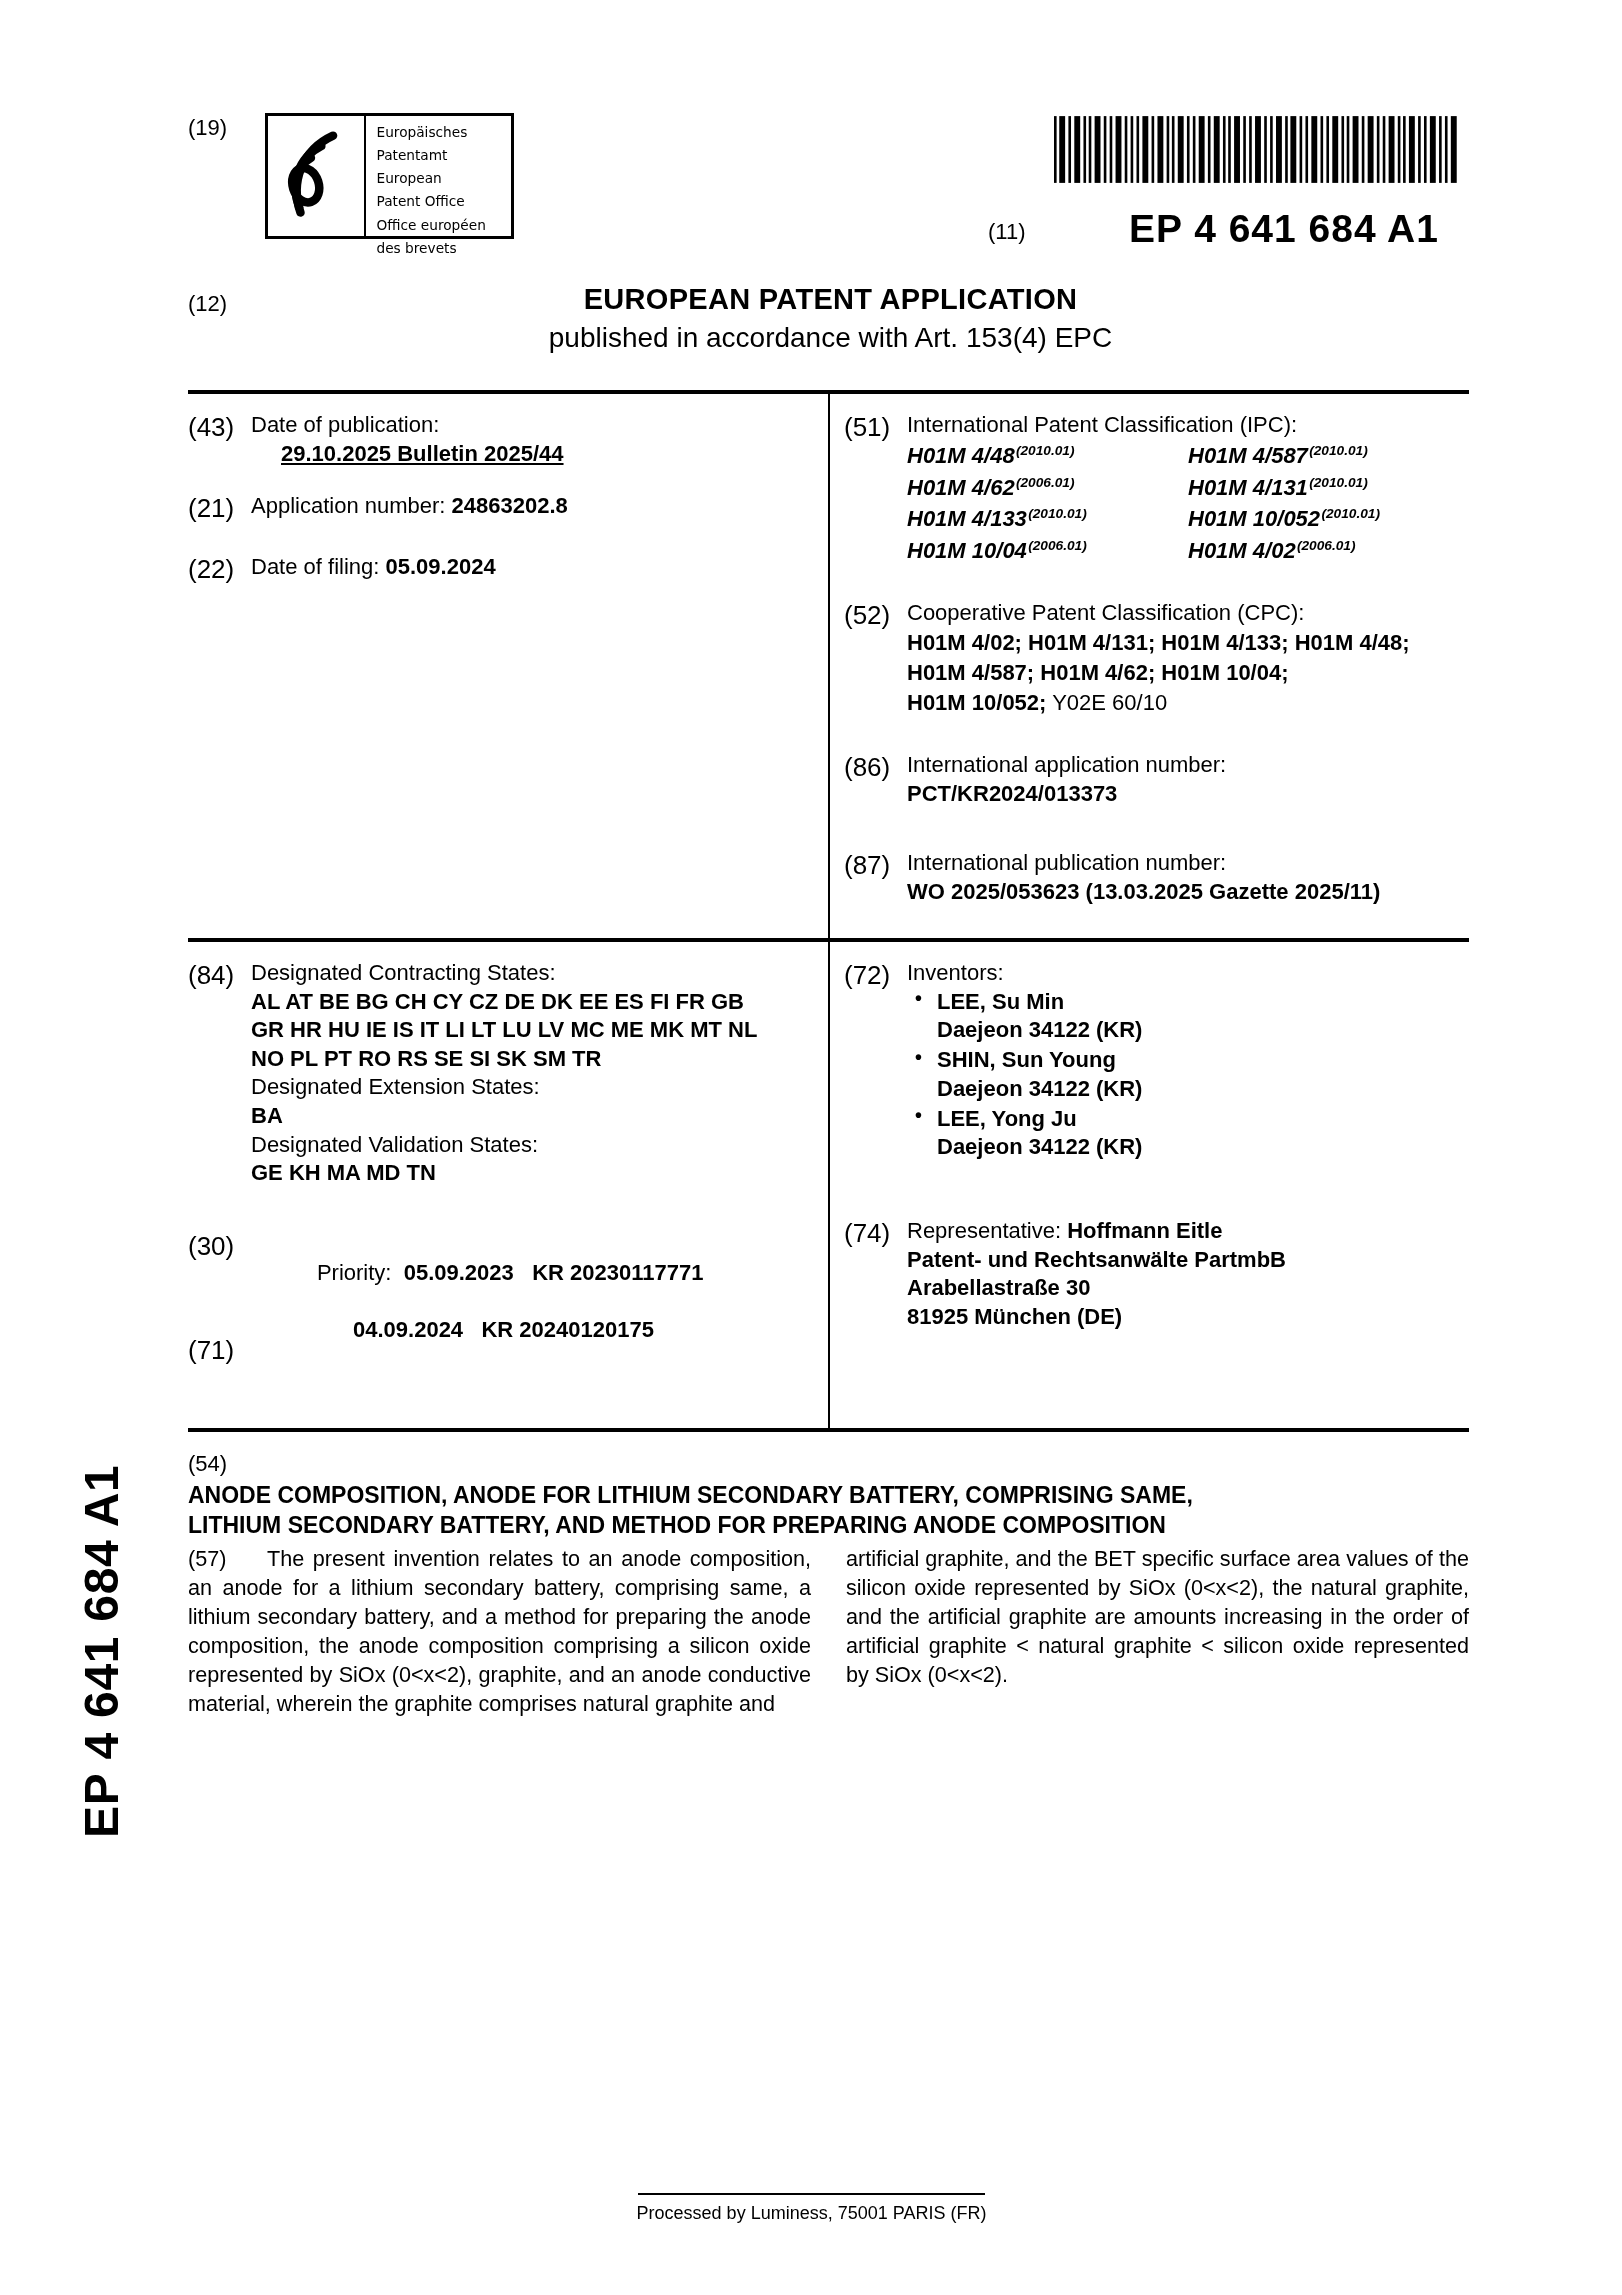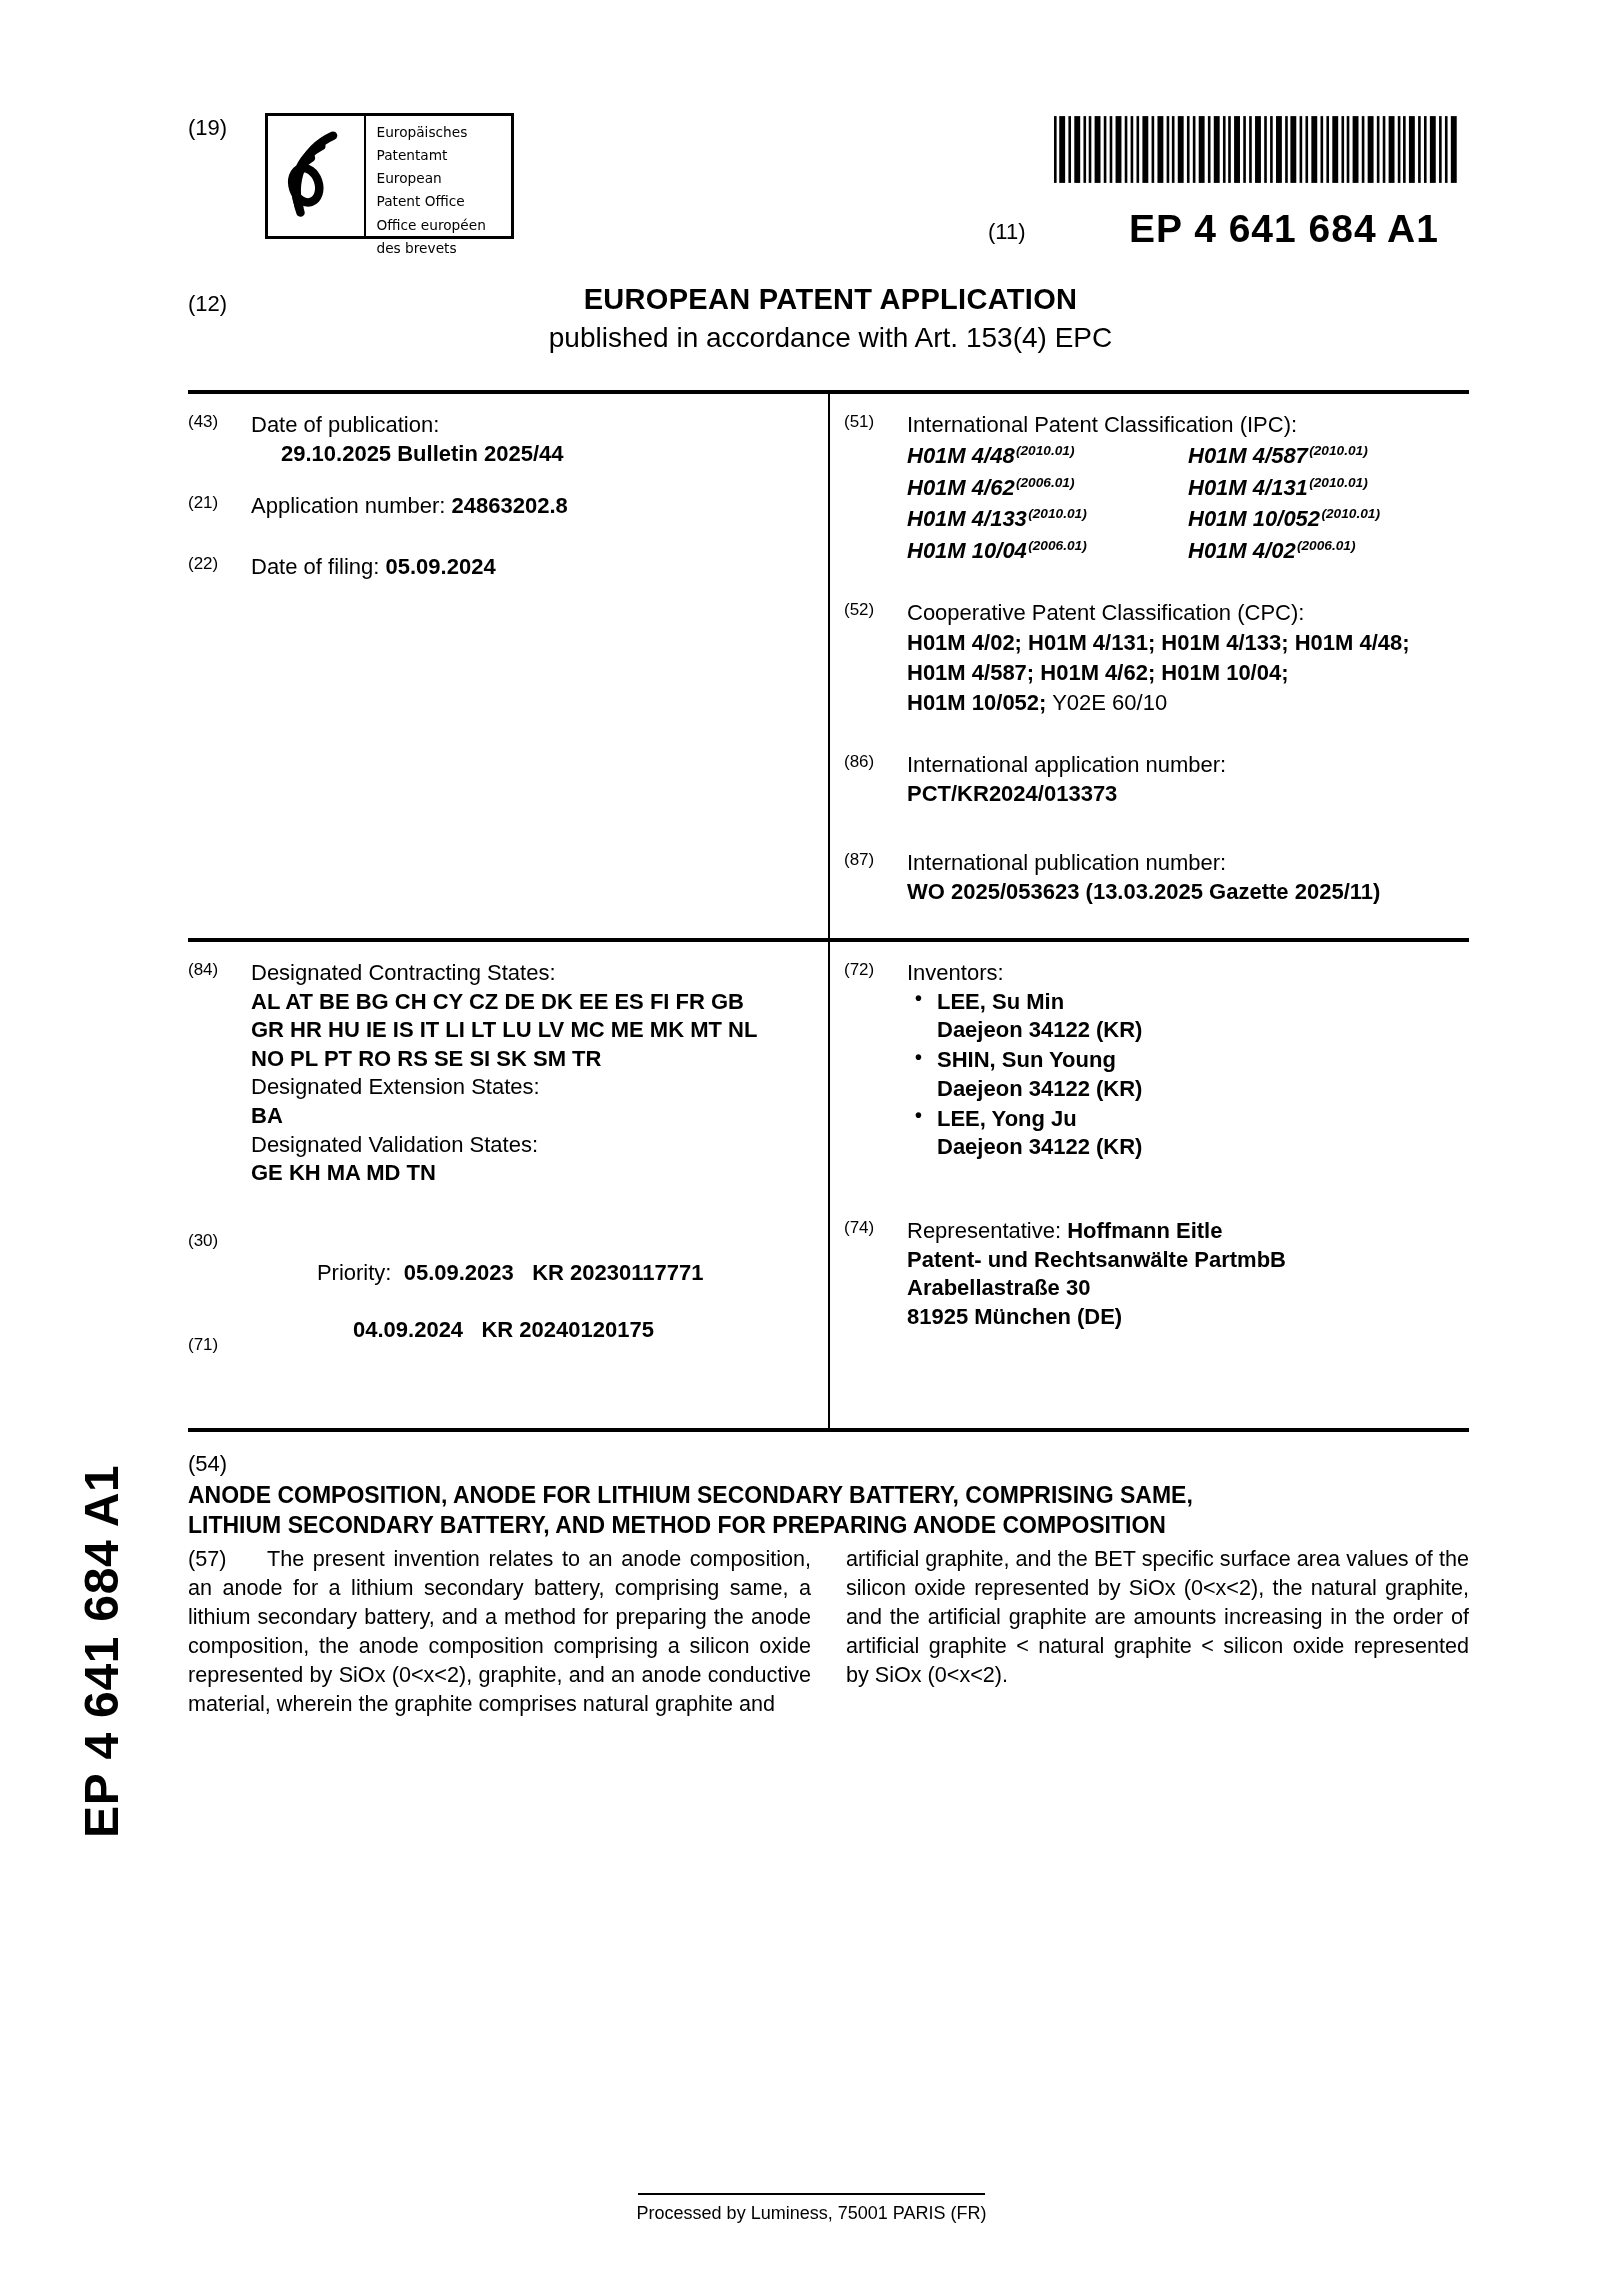--- a/index.html
+++ b/index.html
@@ -140,28 +140,28 @@
   
   .field {
     position: absolute;
     font-size: 22px;
     line-height: 1.30;
   }
   .field .code {
     position: absolute;
     left: 0; top: 0;
     width: 63px;
-    font-size: 17px;
+    font-size: 26px;
   }
   .field .body {
     margin-left: 63px;
     display: block;
   }
   .b { font-weight: bold; }
-  .ind { padding-left: 30px; display: block; }
+  .ind { padding-left: 30px; display: block; text-decoration: underline; }
 
   
   .f43 { left: 188px; top: 411px;  width: 609px; }
   .f21 { left: 188px; top: 492px;  width: 609px; }
   .f22 { left: 188px; top: 553px;  width: 609px; }
   .f84 { left: 188px; top: 959px; width: 628px; }
   .f30 { left: 188px; top: 1230px; width: 628px; }
   .f71 { left: 188px; top: 1334px; width: 628px; }
 
   

